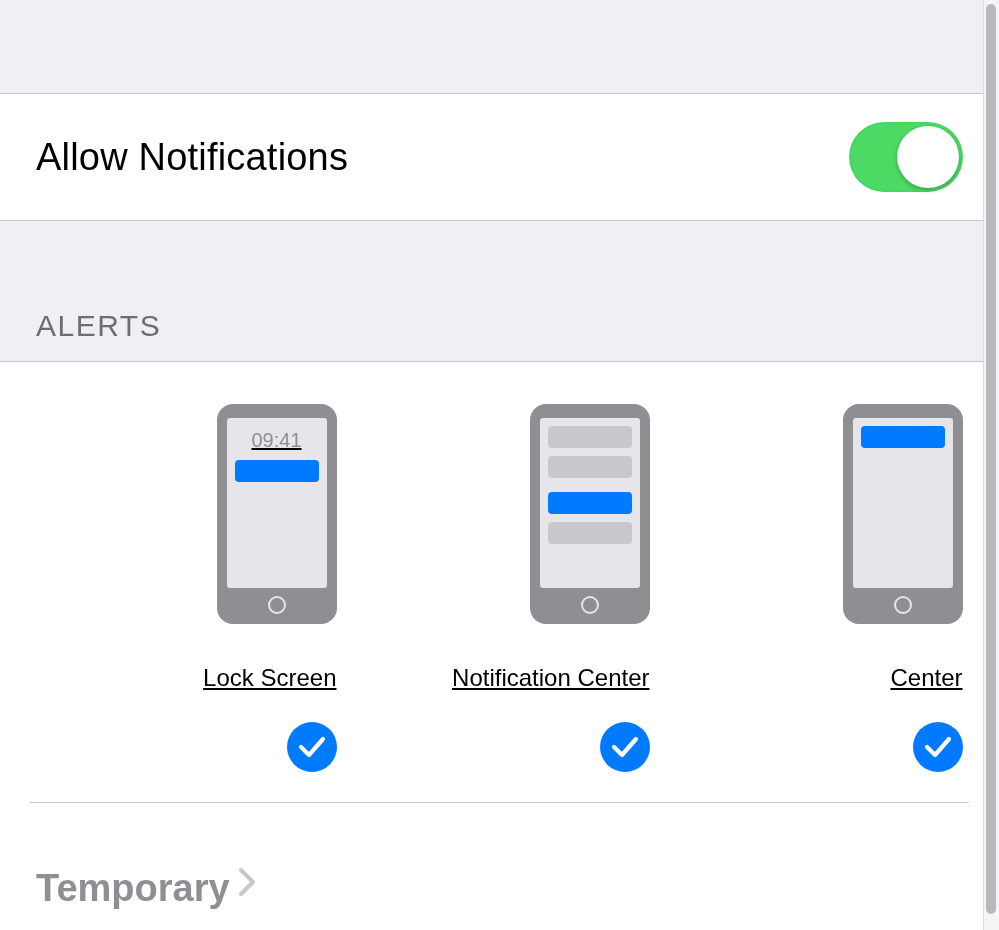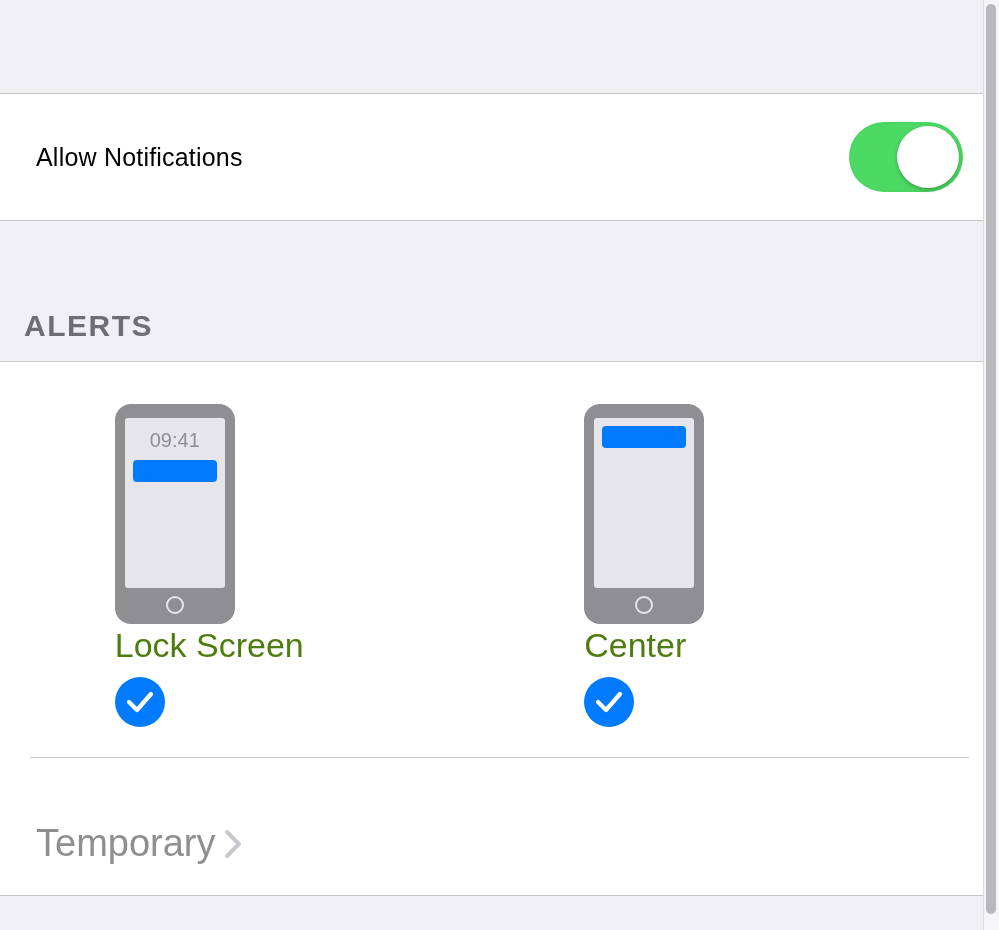--- a/index.html
+++ b/index.html
@@ -21,21 +21,21 @@
 
   
   .row {
     background: #fff;
     border-top: 1px solid #c8c7cc;
     border-bottom: 1px solid #c8c7cc;
     padding: 28px 36px;
     display: flex;
     align-items: center;
     justify-content: space-between;
-    font-size: 25px;
+    font-size: 38px;
   }
   .row.allow {
     border-top: none; 
   }
   .row .title { font-weight: 400; letter-spacing: 0.2px; }
 
   
   .toggle {
     width: 114px;
     height: 70px;
@@ -50,49 +50,49 @@
     right: 4px;
     width: 62px;
     height: 62px;
     border-radius: 50%;
     background: #fff;
     box-shadow: 0 2px 4px rgba(0,0,0,0.25), 0 0 1px rgba(0,0,0,0.1);
   }
 
   
   .section-header {
-    padding: 88px 36px 18px 24px;
+    padding: 88px 36px 18px 36px;
     font-size: 30px;
     letter-spacing: 1.5px;
     color: #6d6d72;
     border-bottom: 1px solid #c8c7cc;
-    font-weight: bold;
   }
 
   
   .alerts-panel {
     background: #fff;
     padding: 42px 30px 34px 30px;
   }
   .alerts-grid {
     display: flex;
     justify-content: space-around;
     align-items: flex-start;
   }
   .alert-option {
     display: flex;
     flex-direction: column;
-    align-items: flex-start;
-    gap: 2px;
+    align-items: flex-end;
+    gap: 20px;
     width: 300px;
+    text-decoration: underline;
   }
   .alert-option .label {
-    font-size: 34px;
-    color: #4d7c0f;
-    margin-top: 0;
+    font-size: 24px;
+    color: #000000;
+    margin-top: 20px;
     text-align: center;
     white-space: nowrap;
   }
 
   
   .check {
     width: 50px;
     height: 50px;
     border-radius: 50%;
     background: #007aff;
@@ -159,23 +159,23 @@
     background: #fff;
     padding: 30px 34px 30px 36px;
     display: flex;
     align-items: center;
     justify-content: space-between;
     font-size: 38px;
     border-bottom: 1px solid #c8c7cc;
   }
   .banner-row .right {
     display: flex;
-    align-items: center;
     gap: 8px;
     color: #8e8e93;
+    font-weight: bold;
   }
   .chevron svg { width: 18px; height: 30px; display:block; }
 
   
   .scrollbar-track {
     position: absolute;
     top: 0;
     right: 0;
     width: 16px;
     height: 930px;
@@ -218,20 +218,38 @@
         <div class="home"></div>
       </div>
       <div class="label">Lock Screen</div>
       <div class="check">
         <svg viewBox="0 0 28 24">
           <path d="M3 12 L11 20 L25 4" stroke="#fff" stroke-width="4.2" fill="none" stroke-linecap="round" stroke-linejoin="round"></path>
         </svg>
       </div>
     </div>
 
+    <div class="alert-option">
+      <div class="phone">
+        <div class="screen">
+          <div class="bar grey full"></div>
+          <div class="bar grey full"></div>
+          <div style="height:6px"></div>
+          <div class="bar blue full"></div>
+          <div class="bar grey full"></div>
+        </div>
+        <div class="home"></div>
+      </div>
+      <div class="label">Notification Center</div>
+      <div class="check">
+        <svg viewBox="0 0 28 24">
+          <path d="M3 12 L11 20 L25 4" stroke="#fff" stroke-width="4.2" fill="none" stroke-linecap="round" stroke-linejoin="round"></path>
+        </svg>
+      </div>
+    </div>
 
     <div class="alert-option">
       <div class="phone">
         <div class="screen">
           <div class="bar blue full"></div>
         </div>
         <div class="home"></div>
       </div>
       <div class="label">Center</div>
       <div class="check">

